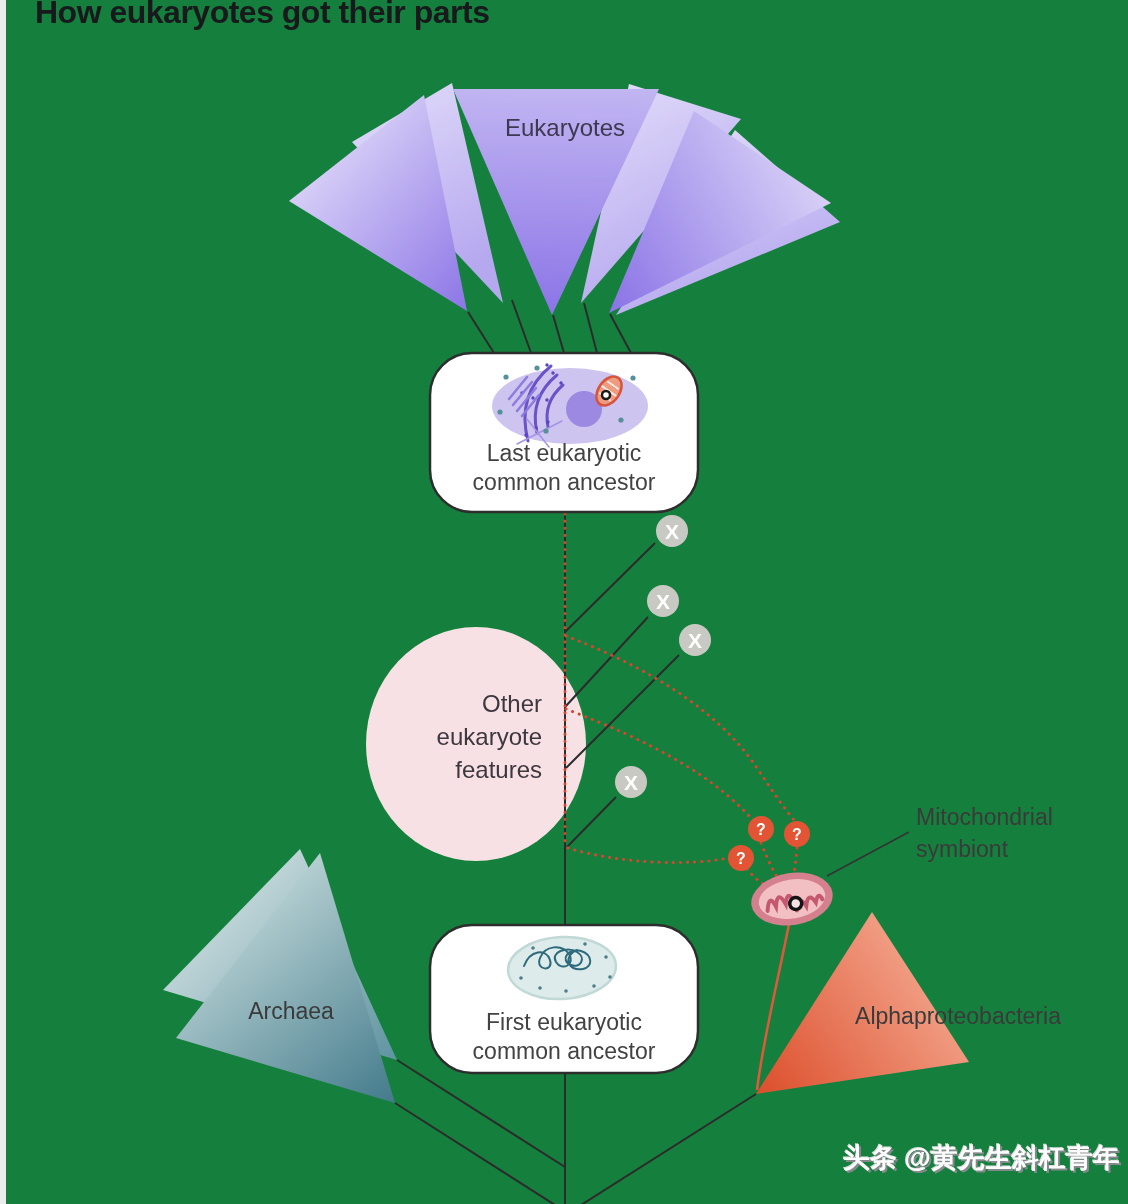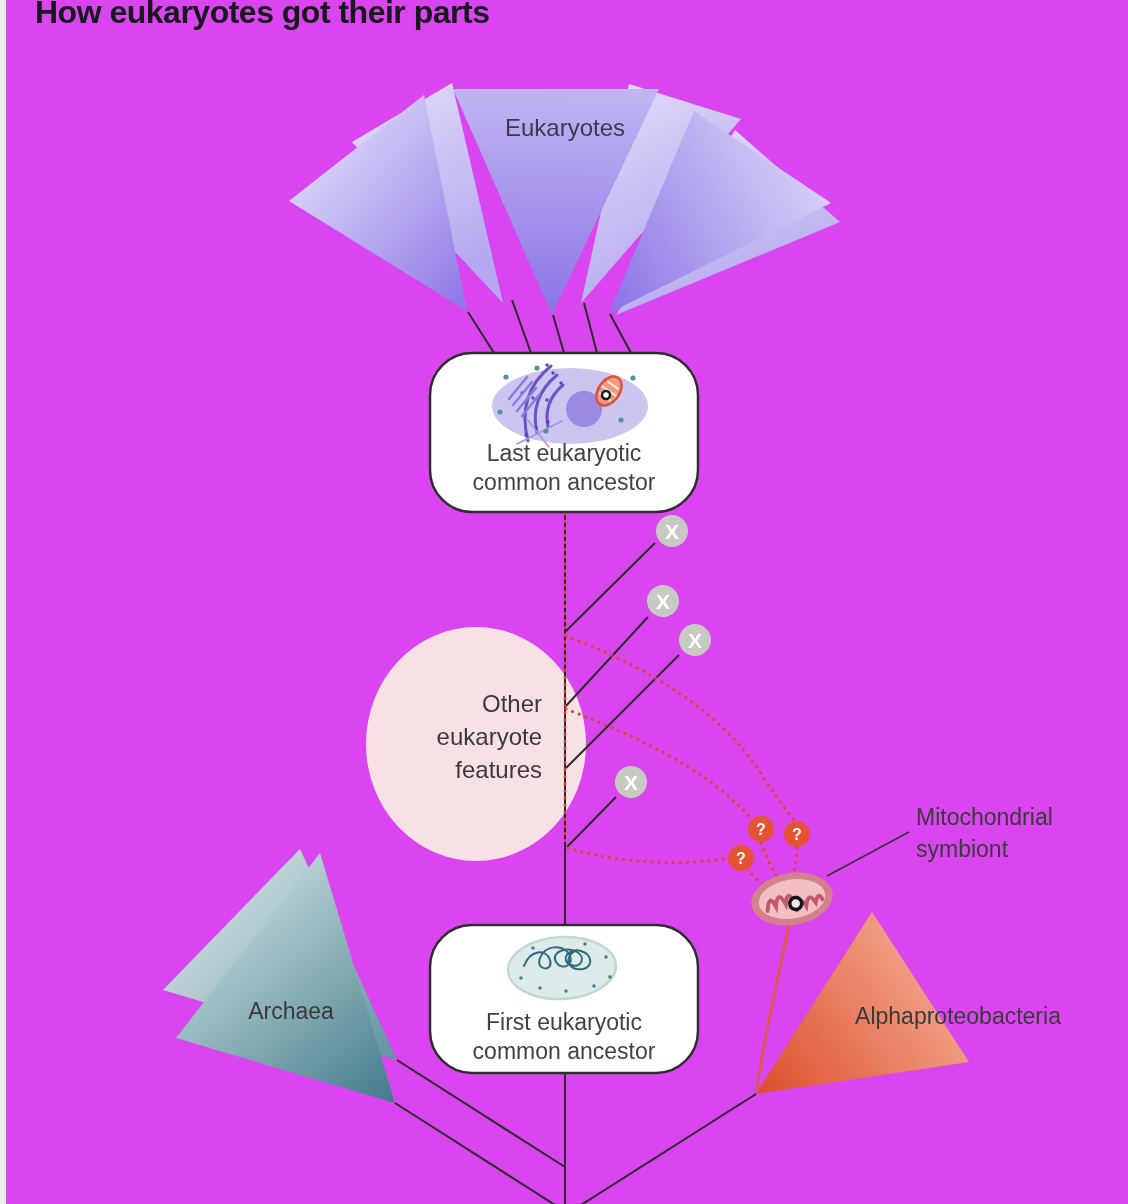--- a/index.html
+++ b/index.html
@@ -1,17 +1,17 @@
 <!DOCTYPE html>
 <html><head>
 <meta charset="utf-8">
 <style>
   html,body{margin:0;padding:0;background:#ffffff;width:1128px;height:1204px;overflow:hidden;
     font-family:"Liberation Sans", sans-serif;}
-  .page{position:relative;width:1128px;height:1204px;background:#d946ef;}
+  .page{position:relative;width:1128px;height:1204px;background:#15803d;}
   .edge-strip{position:absolute;left:0;top:0;width:6px;height:1204px;background:#ececec;}
   h1.title{position:absolute;left:35px;top:-6px;font-size:32px;font-weight:700;color:#17191c;
     letter-spacing:-0.5px;margin:0;}
   svg.diagram{position:absolute;left:0;top:0;}
   .watermark{position:absolute;left:843px;top:1140px;font-size:27px;font-weight:700;
     color:#fdfdfd;text-shadow:2px 2px 0 #85898c,-1px -1px 0 #d9dcdd;white-space:nowrap;}
   text{font-family:"Liberation Sans", sans-serif;}
   .node-label{font-size:23px;fill:#424242;}
   .clade-label{font-size:23px;fill:#3a3a3a;}
   .euk-label{font-size:24px;fill:#3e3850;}
@@ -235,13 +235,14 @@
           <path d="M-26,8 Q-22,-10 -17,5 Q-13,-12 -7,4 Q-3,-12 2,5"></path>
           <path d="M3,12 Q8,-3 13,9 Q17,-5 23,7 Q27,-4 30,5"></path>
         </g>
         <circle cx="3" cy="5" r="6" fill="#f6e3e4" stroke="#151515" stroke-width="3.5"></circle>
       </g>
       <text class="clade-label" x="916" y="825">Mitochondrial</text>
       <text class="clade-label" x="916" y="857">symbiont</text>
     </g>
   </svg>
 
+  <div class="watermark">头条 @黄先生斜杠青年</div>
 </div>
 
 </body></html>

